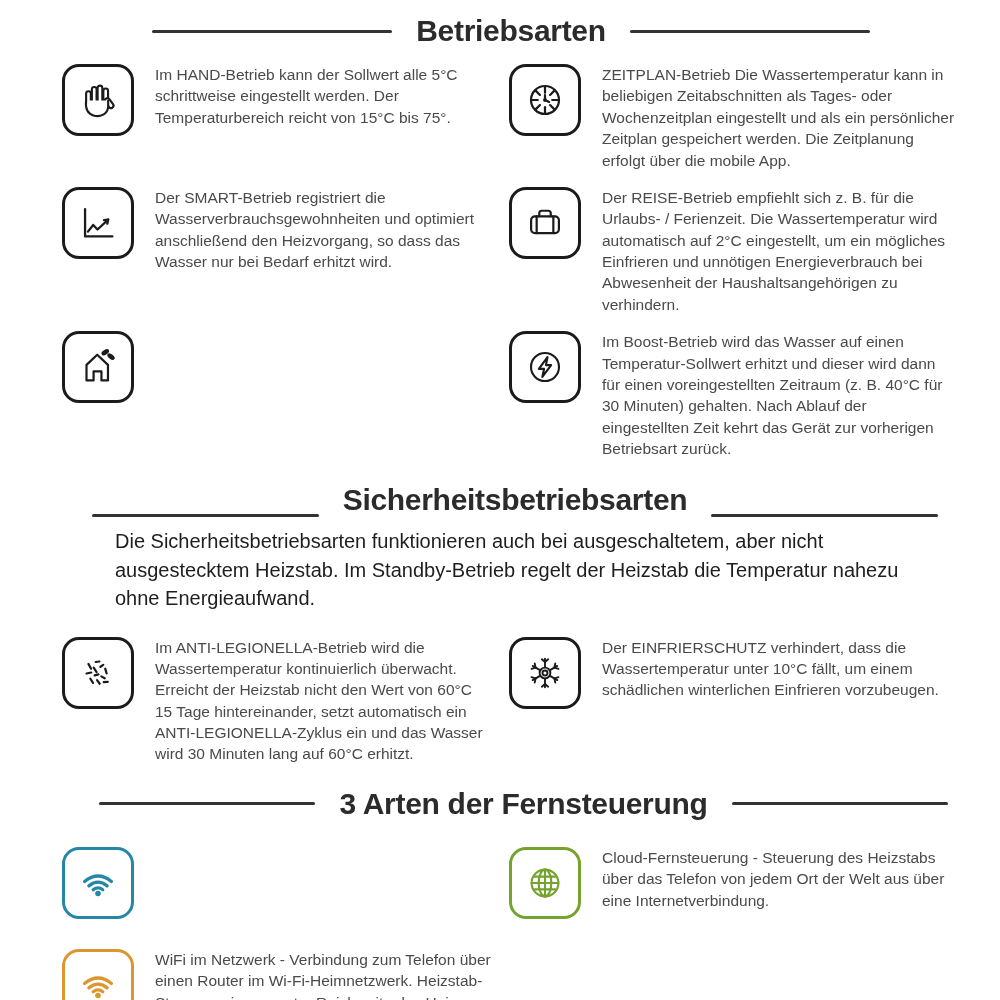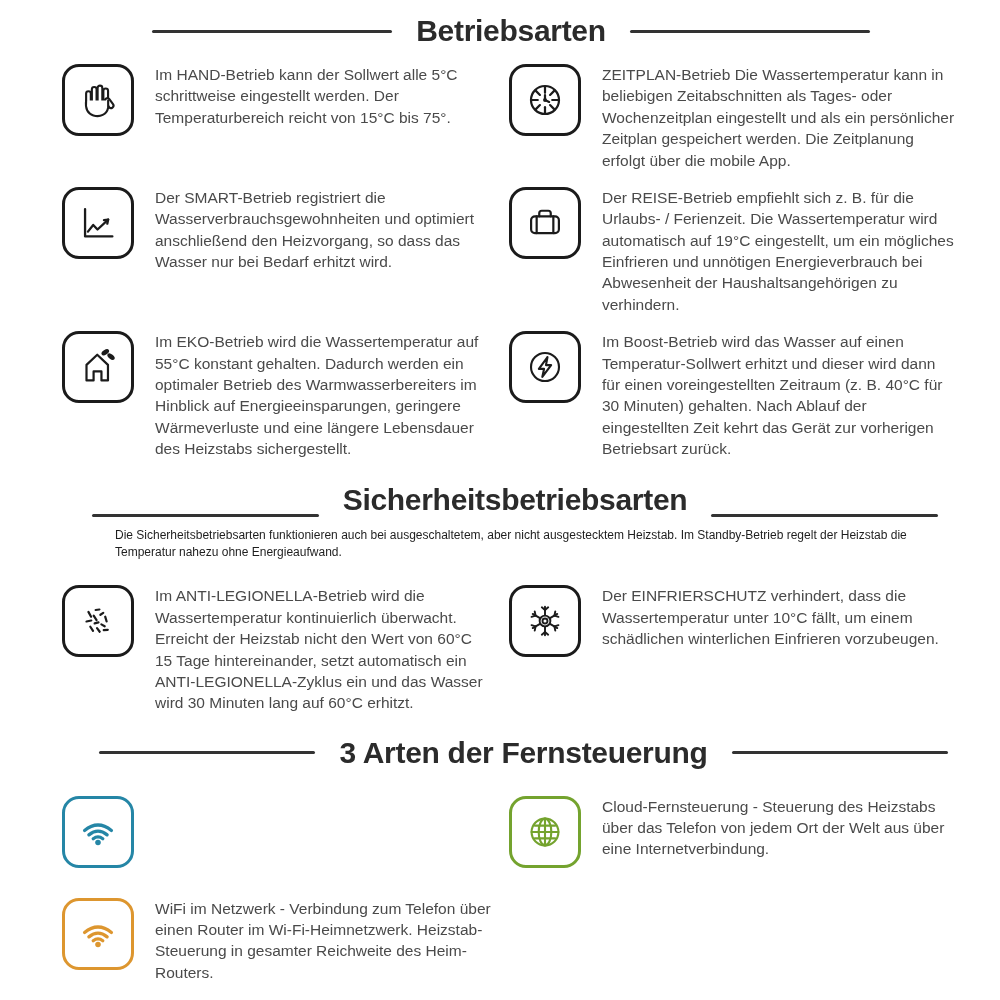--- a/index.html
+++ b/index.html
@@ -33,21 +33,21 @@
     width:72px; height:72px; flex:0 0 72px;
     border:3.5px solid; border-radius:17px;
     display:flex; align-items:center; justify-content:center;
     background:#ffffff;
   }
   .mono { color:#1b1b1b; }
   .icon-box svg { display:block; }
   
   .safety-intro {
     margin:10px 70px 0 115px; width:820px;
-    font-size:12px; line-height:1.42; color:#1e1e1e;
+    font-size:20px; line-height:1.42; color:#1e1e1e;
   }
 </style>
 </head>
 <body>
 
 <div class="page">
 
   <div class="sec-header hdr-1">
     <div class="rule"></div>
     <div class="sec-title">Betriebsarten</div>
@@ -103,32 +103,31 @@
 
     <div class="item">
       <span class="icon-box mono">
         <svg width="46" height="46" viewBox="0 0 48 48" fill="none" stroke="currentColor" stroke-width="2.3" stroke-linecap="round" stroke-linejoin="round">
           <rect x="9.5" y="17" width="29" height="17.5" rx="4"></rect>
           <path d="M 18 17 V 13.8 A 2.6 2.6 0 0 1 20.6 11.2 H 27.4 A 2.6 2.6 0 0 1 30 13.8 V 17"></path>
           <line x1="15.3" y1="17" x2="15.3" y2="34.5"></line>
           <line x1="32.7" y1="17" x2="32.7" y2="34.5"></line>
         </svg>
       </span>
-      <p class="txt-r">Der REISE-Betrieb empfiehlt sich z. B. für die Urlaubs- / Ferienzeit. Die Wassertemperatur wird automatisch auf 19°C eingestellt, um ein mögliches Einfrieren und unnötigen Energieverbrauch bei Abwesenheit der Haushaltsangehörigen zu verhindern.</p>
+      <p class="txt-r">Der REISE-Betrieb empfiehlt sich z. B. für die Urlaubs- / Ferienzeit. Die Wassertemperatur wird automatisch auf 2°C eingestellt, um ein mögliches Einfrieren und unnötigen Energieverbrauch bei Abwesenheit der Haushaltsangehörigen zu verhindern.</p>
     </div>
 
     <div class="item">
       <span class="icon-box mono">
         <svg width="46" height="46" viewBox="0 0 48 48" fill="none" stroke="currentColor" stroke-width="2.3" stroke-linecap="round" stroke-linejoin="round">
           <path d="M 12 38 V 21.8 L 23.2 11.2 L 34.4 21.8 V 38 H 27.6 V 28.6 H 19.4 V 38 Z"></path>
           <ellipse cx="31.6" cy="8.6" rx="4.4" ry="2.5" fill="currentColor" stroke="none" transform="rotate(-32 31.6 8.6)"></ellipse>
           <ellipse cx="37.6" cy="13.2" rx="4.4" ry="2.5" fill="currentColor" stroke="none" transform="rotate(38 37.6 13.2)"></ellipse>
         </svg>
       </span>
-      <p class="txt-l">Im EKO-Betrieb wird die Wassertemperatur auf 55°C konstant gehalten. Dadurch werden ein optimaler Betrieb des Warmwasserbereiters im Hinblick auf Energieeinsparungen, geringere Wärmeverluste und eine längere Lebensdauer des Heizstabs sichergestellt.</p>
     </div>
 
     <div class="item">
       <span class="icon-box mono">
         <svg width="46" height="46" viewBox="0 0 48 48" fill="none" stroke="currentColor" stroke-width="2.2" stroke-linecap="round" stroke-linejoin="round">
           <circle cx="24" cy="24" r="14.6"></circle>
           <path d="M 26.6 13.6 L 17.6 26 H 23 L 21.2 34.4 L 30.4 22 H 25 Z"></path>
         </svg>
       </span>
       <p class="txt-r">Im Boost-Betrieb wird das Wasser auf einen Temperatur-Sollwert erhitzt und dieser wird dann für einen voreingestellten Zeitraum (z. B. 40°C für 30 Minuten) gehalten. Nach Ablauf der eingestellten Zeit kehrt das Gerät zur vorherigen Betriebsart zurück.</p>

